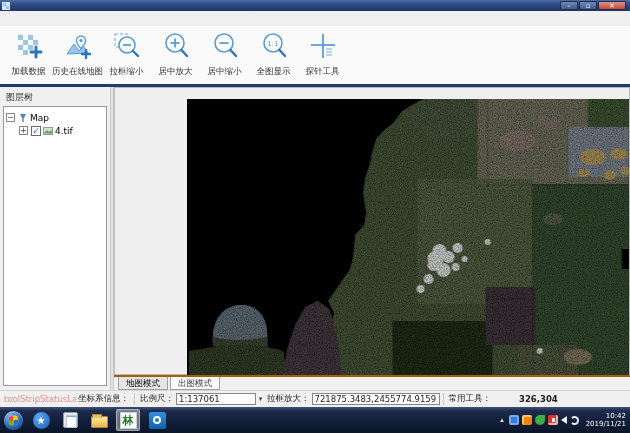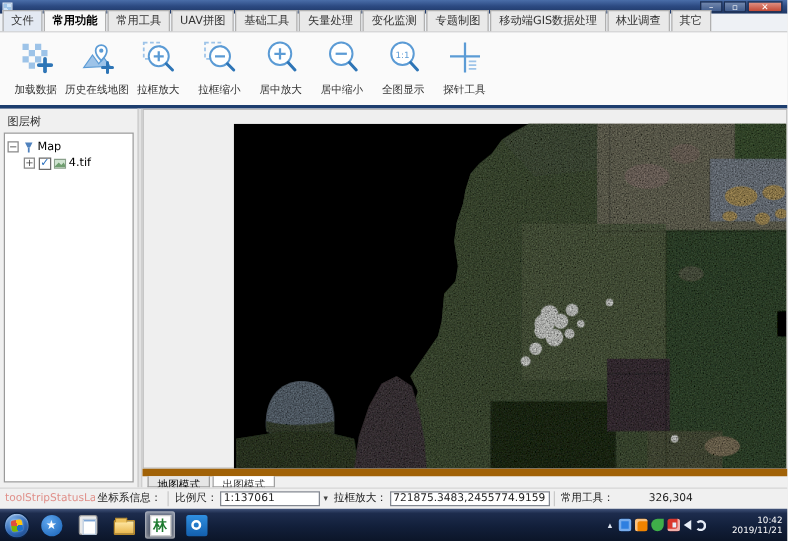--- a/index.html
+++ b/index.html
@@ -49,34 +49,34 @@
   .mini-ic { width:10px; height:10px; margin-right:2px; flex:0 0 auto; }
 
   
   #splitter { position:absolute; left:110px; top:0; width:4px; height:303px; background:#e2e2e2; border-left:1px solid #c9c9c9; border-right:1px solid #c9c9c9; }
 
   
   #map-view { position:absolute; left:114px; top:0; width:516px; height:288px; background:#efefef; border:1px solid #b9b9b9; }
   #map-canvas { position:absolute; left:72px; top:11px; width:442px; height:276px; display:block; }
 
   
-  #mode-tabs { position:absolute; left:114px; top:288px; width:516px; height:15px; background:#f0f0f0; border-top:6px solid #a16207; display:flex; padding-left:4px; }
+  #mode-tabs { position:absolute; left:114px; top:288px; width:516px; height:15px; background:#f0f0f0; border-top:2px solid #a16207; display:flex; padding-left:4px; }
   .mode-tab { padding:1px 7px 2px 7px; font-size:8.5px; border:1px solid #a0a0a0; border-top:none; margin-right:2px; background:#fff; color:#333; }
   .mode-tab.active { background:#e6e6e6; color:#000; }
 
   
   #statusbar { position:absolute; left:0; top:390px; width:630px; height:17px; background:#f0f0f0; border-top:1px solid #d5d5d5;
     display:flex; align-items:center; font-size:8.5px; color:#222; }
   #status-debug { color:#e0908a; margin-left:4px; width:72px; overflow:hidden; white-space:nowrap; }
   .status-label { margin:0 2px; white-space:nowrap; }
   .status-sep { width:1px; height:12px; background:#c9c9c9; margin:0 3px; }
   #scale-combo { width:80px; height:12px; background:#fff; border:1px solid #828790; padding:0 2px; line-height:11px; }
   #scale-drop { width:9px; font-size:7px; color:#444; text-align:center; }
   #map-coord-box { width:128px; height:12px; background:#fff; border:1px solid #828790; padding:0 2px; line-height:11px; white-space:nowrap; overflow:hidden; }
-  #screen-coord-value { margin-left:26px; }
+  #screen-coord-value { margin-left:26px;font-weight:bold; }
 
   
   #taskbar { position:absolute; left:0; top:407px; width:630px; height:26px;
     background:linear-gradient(180deg,#41537a 0%,#1d2c4d 14%,#121f3a 55%,#0b1528 100%); display:flex; align-items:center; }
   #start-orb { width:21px; height:21px; margin-left:3px; border-radius:50%; position:relative;
     background:radial-gradient(circle at 35% 30%, #7fb2e8 0%, #2d66b4 55%, #12366b 100%);
     border:1px solid #0a1f3f; box-shadow:inset 0 1px 2px rgba(255,255,255,.6); }
   #start-flag { position:absolute; left:5px; top:5px; width:9px; height:9px; border-radius:2px;
     background:conic-gradient(#ffc40d 0 25%, #1d6fc9 0 50%, #7db700 0 75%, #e14e3c 0); transform:rotate(-8deg);
     box-shadow:0 0 1px rgba(255,255,255,.8); }
@@ -95,51 +95,38 @@
   #tray { margin-left:auto; display:flex; align-items:center; gap:3px; padding-right:4px; }
   #tray-expand { color:#dfe6f2; font-size:7px; margin-right:2px; }
   .tray-ic { width:10px; height:10px; border-radius:2px; }
   .tray-blue { background:#2f7fe0; box-shadow:inset 0 0 0 2px rgba(255,255,255,.35); }
   .tray-orange { background:#f08300; box-shadow:inset 2px 2px 0 rgba(255,255,255,.5); }
   .tray-green { background:#3fae49; border-radius:50% 0 50% 50%; }
   .tray-red { background:#d9372c; box-shadow:inset -2px -2px 0 rgba(255,255,255,.6); }
   .spk { width:0; height:0; border-top:4px solid transparent; border-bottom:4px solid transparent; border-right:6px solid #e8eef8; position:relative; }
   .spk::before { content:""; position:absolute; left:-9px; top:-2px; width:3px; height:4px; background:#e8eef8; }
   .sync { width:9px; height:9px; border:2px solid #e8eef8; border-left-color:transparent; border-radius:50%; }
-  #clock { text-align:right; color:#fff; font-size:7px; line-height:8px; margin-left:18px; }
+  #clock { text-align:right; color:#fff; font-size:7px; line-height:8px; margin-left:4px; }
 
   svg text { font-family:"DejaVu Sans",sans-serif; }
 </style>
 </head>
 <body>
 
 <div id="app">
 
   <div id="titlebar">
     <div id="app-icon"></div>
     <div id="win-controls">
       <div class="winbtn">–</div>
       <div class="winbtn">▫</div>
       <div class="winbtn close">✕</div>
     </div>
   </div>
 
-  <div id="menubar">
-    <div class="mtab file">文件</div>
-    <div class="mtab active">常用功能</div>
-    <div class="mtab">常用工具</div>
-    <div class="mtab">UAV拼图</div>
-    <div class="mtab">基础工具</div>
-    <div class="mtab">矢量处理</div>
-    <div class="mtab">变化监测</div>
-    <div class="mtab">专题制图</div>
-    <div class="mtab">移动端GIS数据处理</div>
-    <div class="mtab">林业调查</div>
-    <div class="mtab">其它</div>
-  </div>
 
   <div id="toolbar">
 
     <div class="tbtn">
       <span class="ticon">
         <svg width="28" height="28" viewBox="0 0 28 28">
           <g fill="#9dc3e8">
             <rect x="3" y="3" width="5" height="5"></rect>
               <rect x="13" y="3" width="5" height="5"></rect>
             <rect x="8" y="8" width="5" height="5"></rect>
@@ -165,32 +152,20 @@
           <circle cx="17" cy="8.5" r="1.7" fill="#5b9bd5"></circle>
           <g stroke="#2e75b6" stroke-width="2.4" stroke-linecap="round">
             <line x1="22" y1="18" x2="22" y2="26"></line>
               <line x1="18" y1="22" x2="26" y2="22"></line>
           </g>
         </svg>
       </span>
       <span class="tlabel">历史在线地图</span>
     </div>
 
-    <div class="tbtn">
-      <span class="ticon">
-        <svg width="28" height="28" viewBox="0 0 28 28" fill="none">
-          <rect x="2" y="2" width="13" height="13" stroke="#9dc3e8" stroke-width="1.4" stroke-dasharray="3 2"></rect>
-          <circle cx="14" cy="13" r="8" stroke="#5b9bd5" stroke-width="1.6" fill="#fff"></circle>
-          <line x1="14" y1="9" x2="14" y2="17" stroke="#5b9bd5" stroke-width="1.8"></line>
-          <line x1="10" y1="13" x2="18" y2="13" stroke="#5b9bd5" stroke-width="1.8"></line>
-          <line x1="20" y1="19" x2="25" y2="24" stroke="#2e75b6" stroke-width="2.4" stroke-linecap="round"></line>
-        </svg>
-      </span>
-      <span class="tlabel">拉框放大</span>
-    </div>
 
     <div class="tbtn">
       <span class="ticon">
         <svg width="28" height="28" viewBox="0 0 28 28" fill="none">
           <rect x="2" y="2" width="13" height="13" stroke="#9dc3e8" stroke-width="1.4" stroke-dasharray="3 2"></rect>
           <circle cx="14" cy="13" r="8" stroke="#5b9bd5" stroke-width="1.6" fill="#fff"></circle>
           <line x1="10" y1="13" x2="18" y2="13" stroke="#5b9bd5" stroke-width="1.8"></line>
           <line x1="20" y1="19" x2="25" y2="24" stroke="#2e75b6" stroke-width="2.4" stroke-linecap="round"></line>
         </svg>
       </span>

